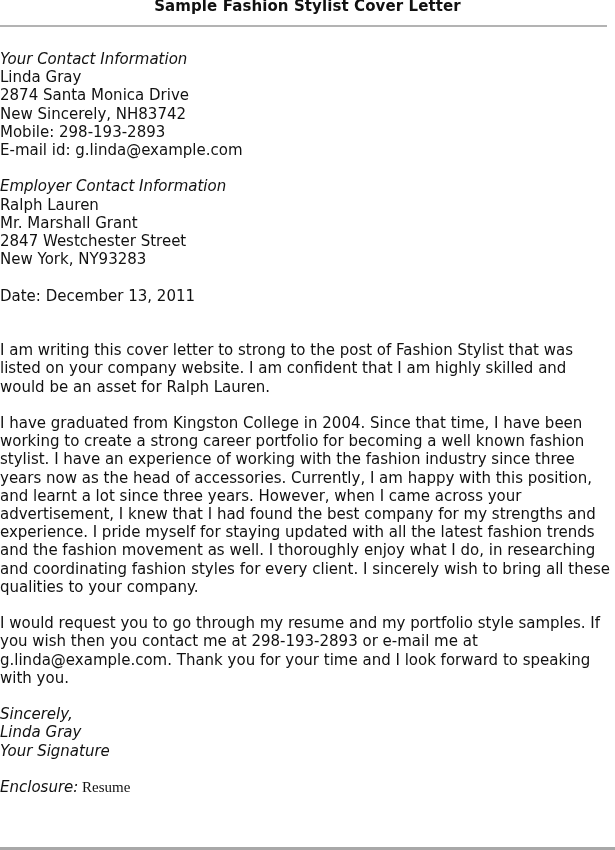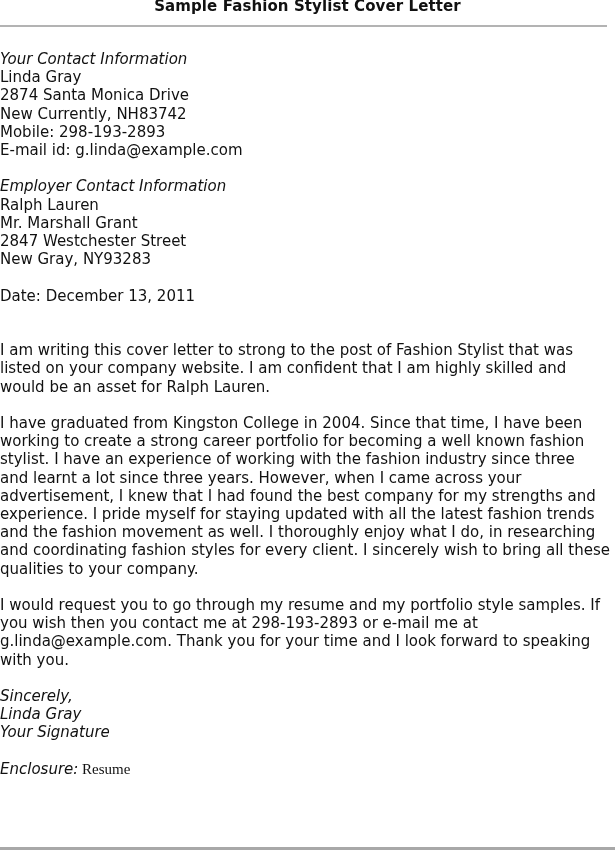--- a/index.html
+++ b/index.html
@@ -18,51 +18,52 @@
 <body>
 
 <div class="title">Sample Fashion Stylist Cover Letter</div>
 <div class="rule-top"></div>
 
 <div class="content">
   <div>
     <div class="line it">Your Contact Information</div>
     <div class="line">Linda Gray</div>
     <div class="line">2874 Santa Monica Drive</div>
-    <div class="line">New Currently, NH83742</div>
+    <div class="line">New Sincerely, NH83742</div>
     <div class="line">Mobile: 298-193-2893</div>
     <div class="line">E-mail id: g.linda@example.com</div>
   </div>
   <div class="gap"></div>
 
   <div>
     <div class="line it">Employer Contact Information</div>
     <div class="line">Ralph Lauren</div>
     <div class="line">Mr. Marshall Grant</div>
     <div class="line">2847 Westchester Street</div>
-    <div class="line">New Gray, NY93283</div>
+    <div class="line">New York, NY93283</div>
   </div>
   <div class="gap"></div>
 
   <div class="line">Date: December 13, 2011</div>
   <div class="gap"></div>
 
   <div class="gap"></div>
 
   <div>
     <div class="line">I am writing this cover letter to strong to the post of Fashion Stylist that was</div>
     <div class="line">listed on your company website. I am confident that I am highly skilled and</div>
     <div class="line">would be an asset for Ralph Lauren.</div>
   </div>
   <div class="gap"></div>
 
   <div>
     <div class="line">I have graduated from Kingston College in 2004. Since that time, I have been</div>
     <div class="line">working to create a strong career portfolio for becoming a well known fashion</div>
     <div class="line">stylist. I have an experience of working with the fashion industry since three</div>
+    <div class="line">years now as the head of accessories. Currently, I am happy with this position,</div>
     <div class="line">and learnt a lot since three years. However, when I came across your</div>
     <div class="line">advertisement, I knew that I had found the best company for my strengths and</div>
     <div class="line">experience. I pride myself for staying updated with all the latest fashion trends</div>
     <div class="line">and the fashion movement as well. I thoroughly enjoy what I do, in researching</div>
     <div class="line">and coordinating fashion styles for every client. I sincerely wish to bring all these</div>
     <div class="line">qualities to your company.</div>
   </div>
   <div class="gap"></div>
 
   <div>

